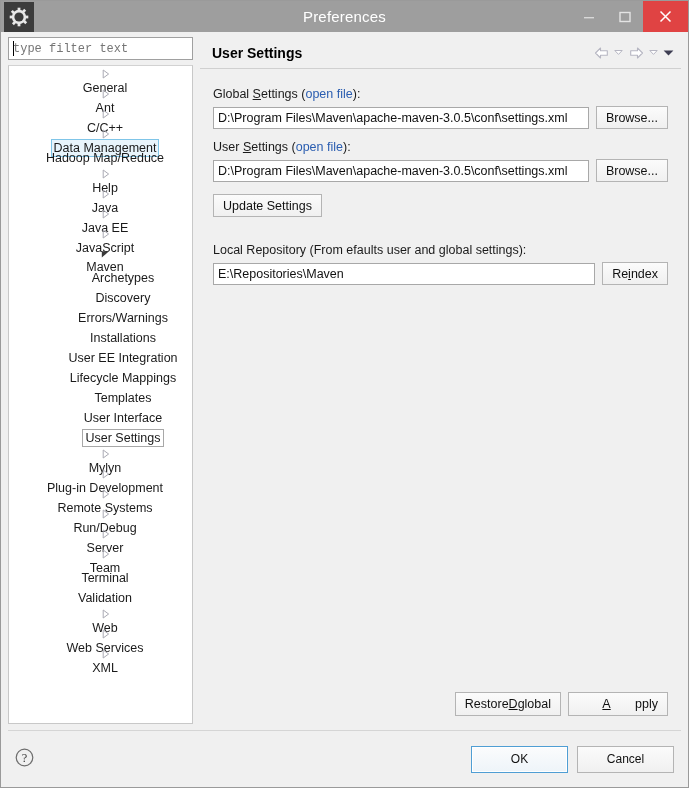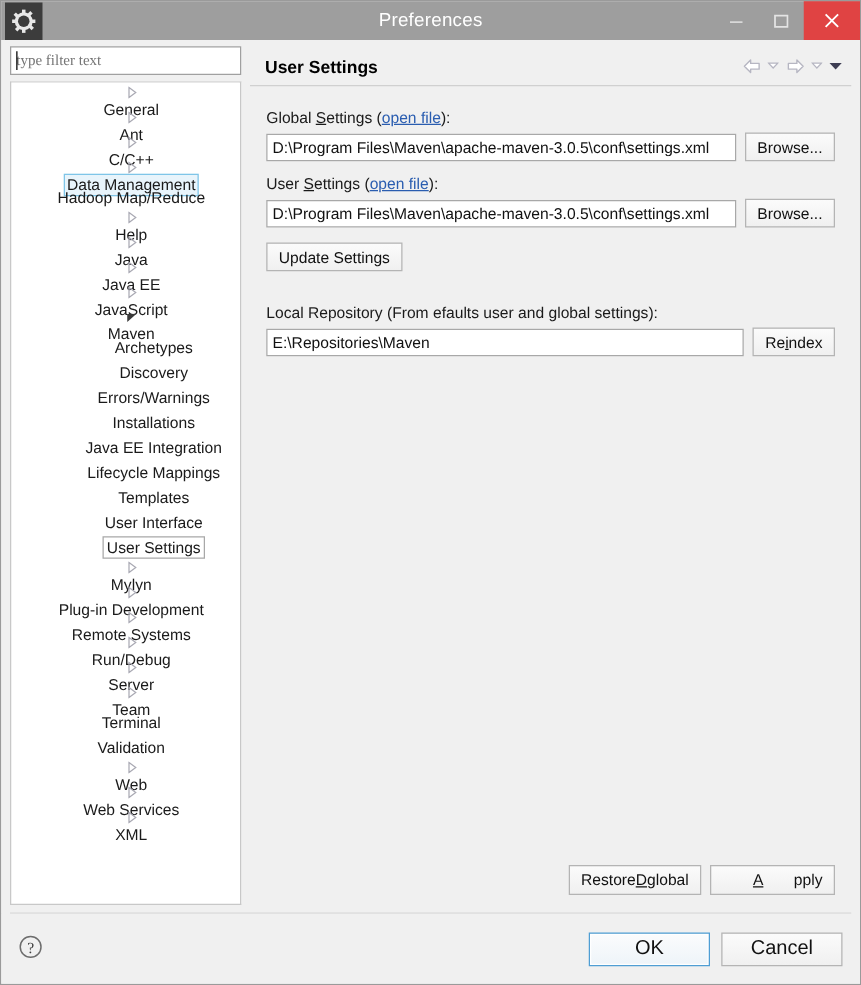--- a/index.html
+++ b/index.html
@@ -111,21 +111,21 @@
     display: flex;
     align-items: center;
     padding: 0 4px;
     position: relative;
   }
   #filter-input {
     border: 0;
     outline: 0;
     width: 100%;
     height: 37px;
-    font-family: Liberation Serif, serif;
+    font-family: Liberation Mono, monospace;
     font-size: 12px;
     color: #000;
     background: transparent;
     padding: 0;
   }
   #caret {
     position: absolute;
     left: 4px;
     top: 3px;
     width: 1px;
@@ -232,21 +232,20 @@
   }
   .field-label {
     font-size: 12.5px;
     color: #1a1a1a;
     margin-bottom: 5px;
     font-family: "Liberation Sans", sans-serif;
   }
   .field-label .mn { text-decoration: underline; }
   .link {
     color: #2a5db0;
-    text-decoration: underline;
     cursor: pointer;
   }
   .row {
     display: flex;
     align-items: center;
     gap: 7px;
     margin-bottom: 11px;
   }
   .text-input {
     flex: 1 1 auto;
@@ -306,21 +305,21 @@
     padding: 0 14px;
     box-sizing: border-box;
     background: #f0f0f0;
   }
   #help-icon { flex: 0 0 auto; }
   #footer-spacer { flex: 1 1 auto; }
   #footer-btns { display: flex; gap: 9px; }
   #footer-btns .btn {
     min-width: 97px;
     height: 27px;
-    font-size: 16px;
+    font-size: 12px;
   }
   #ok-button {
     border: 1px solid #4f9ed4;
     box-shadow: inset 0 0 0 1px #ffffff;
     background: linear-gradient(#fbfcfd, #eef4f9);
   }
 </style>
 </head>
 <body>
 
@@ -461,21 +460,21 @@
             <div class="tree-item child noarrow">
               <span class="twisty"></span>
               <span class="tree-label">Errors/Warnings</span>
             </div>
             <div class="tree-item child noarrow">
               <span class="twisty"></span>
               <span class="tree-label">Installations</span>
             </div>
             <div class="tree-item child noarrow">
               <span class="twisty"></span>
-              <span class="tree-label">Java EE Integration</span>
+              <span class="tree-label">User EE Integration</span>
             </div>
             <div class="tree-item child noarrow">
               <span class="twisty"></span>
               <span class="tree-label">Lifecycle Mappings</span>
             </div>
             <div class="tree-item child noarrow">
               <span class="twisty"></span>
               <span class="tree-label">Templates</span>
             </div>
             <div class="tree-item child noarrow">

